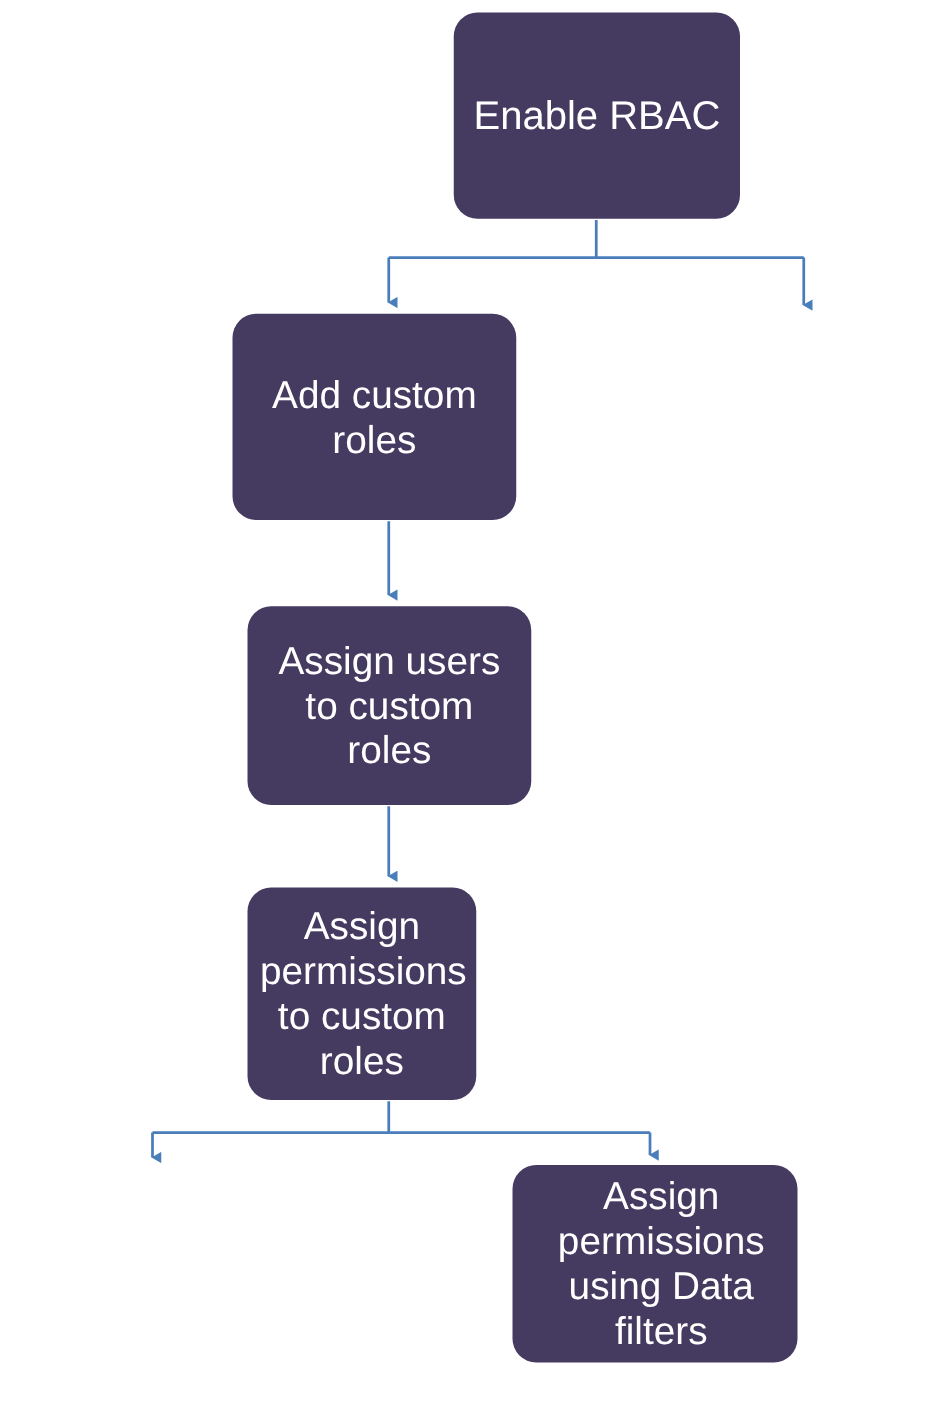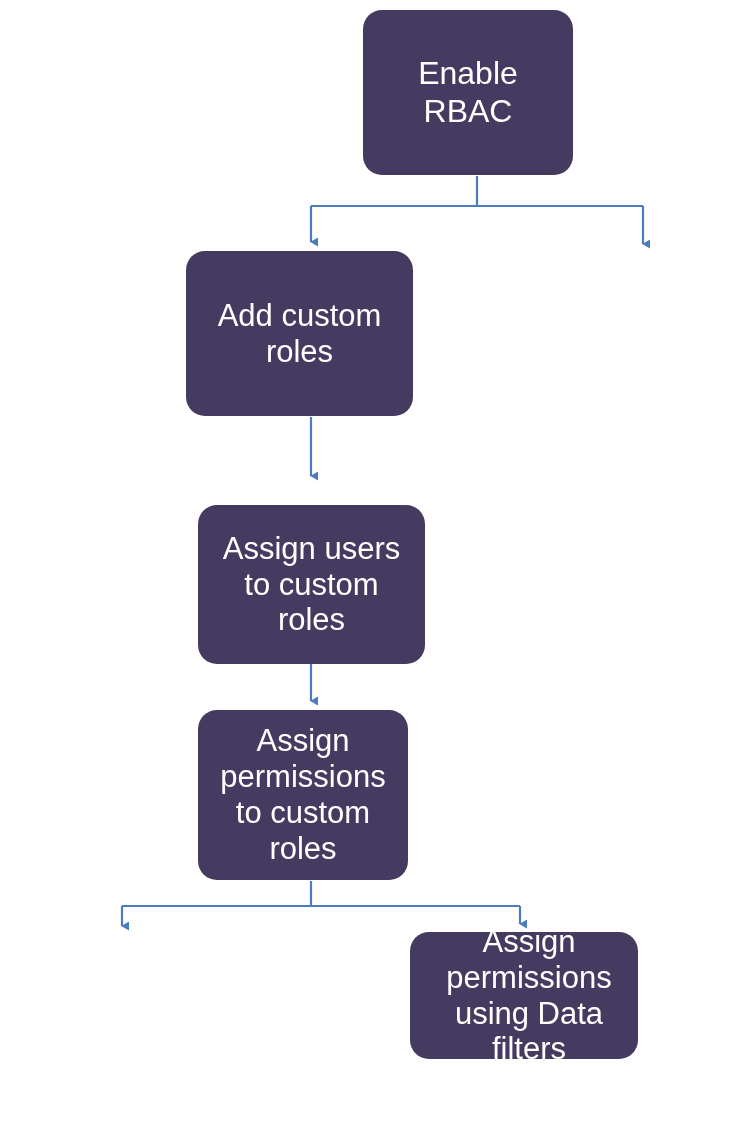--- a/index.html
+++ b/index.html
@@ -35,27 +35,27 @@
     line-height: 1.16;
     z-index: 2;
     padding: 4px 10px;
   }
   .node-label {
     display: block;
     width: 100%;
   }
 
   
-  #node-enable-rbac   { left: 363px; top: 10px;  width: 210px; height: 165px; font-size: 32px; }
+  #node-enable-rbac   { left: 363px; top: 10px;  width: 229px; height: 165px; font-size: 32px; }
   #node-add-custom    { left: 186px; top: 251px; width: 227px; height: 165px; font-size: 31px; }
   #node-builtin       { left: 516px; top: 253px; width: 205px; height: 162px; font-size: 31px; }
-  #node-users-custom  { left: 198px; top: 485px; width: 227px; height: 159px; font-size: 31px; margin-top: 20px; }
-  #node-perms-custom  { left: 198px; top: 710px; width: 210px; height: 170px; font-size: 31px; }
+  #node-users-custom  { left: 198px; top: 485px; width: 227px; height: 159px; font-size: 31px; }
+  #node-perms-custom  { left: 198px; top: 710px; width: 183px; height: 170px; font-size: 31px; }
   #node-views         { left: 12px;  top: 935px; width: 223px; height: 160px; font-size: 31px; }
-  #node-datafilters   { left: 410px; top: 932px; width: 228px; height: 127px; font-size: 31px; padding-left: 20px; }
+  #node-datafilters   { left: 410px; top: 932px; width: 228px; height: 158px; font-size: 31px; padding-left: 20px; }
 </style>
 </head>
 <body>
 
 <div id="canvas">
 
   <svg id="connectors" viewBox="0 0 751 1130" xmlns="http://www.w3.org/2000/svg">
     <defs>
       <marker id="arrowhead" markerWidth="9" markerHeight="9" refX="4.5" refY="7.6" orient="auto" markerUnits="userSpaceOnUse">
         <polygon points="0,0.6 9,0.6 4.5,8.4" fill="#4A7EBB"></polygon>

